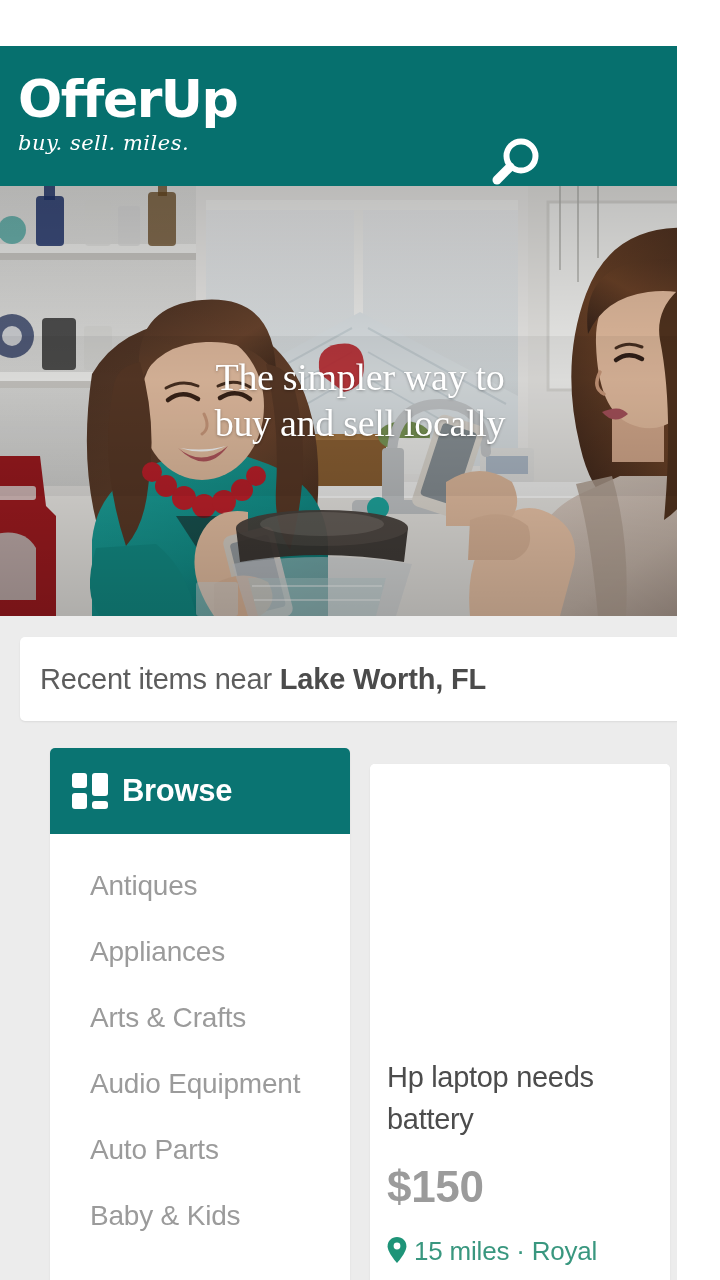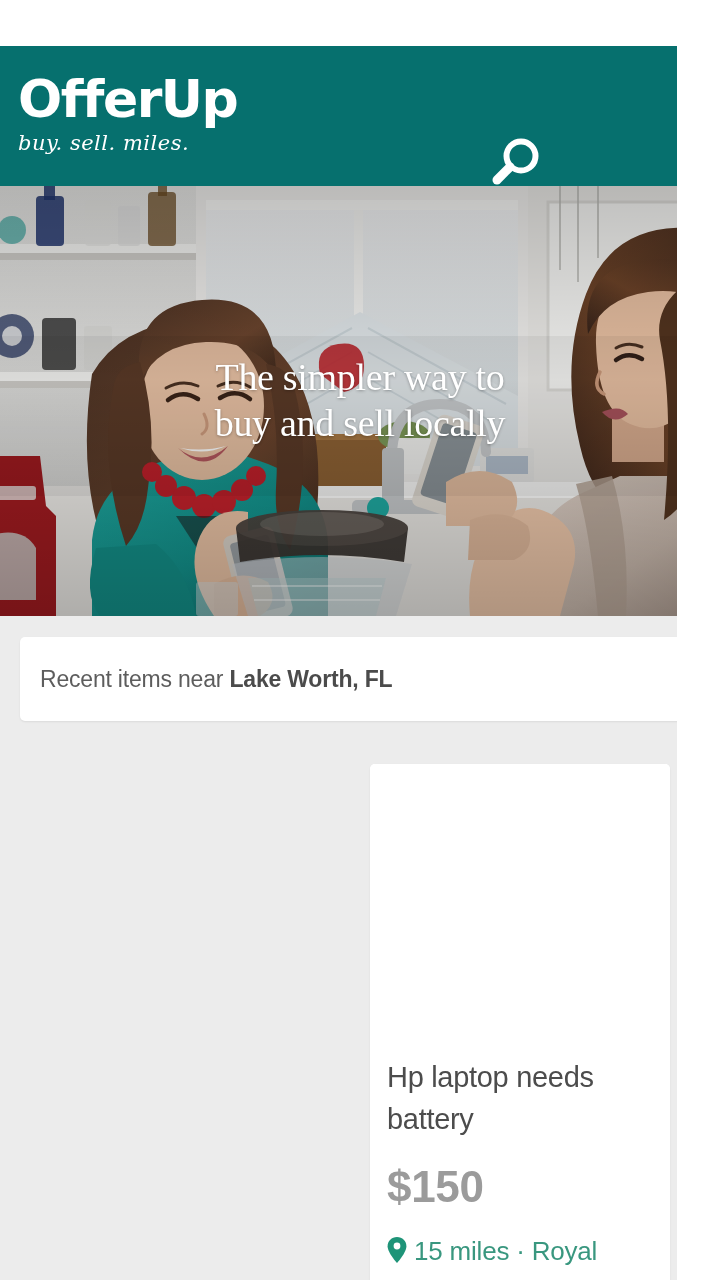--- a/index.html
+++ b/index.html
@@ -128,21 +128,21 @@
     left: 20px; top: 21px;
     width: 680px; height: 84px;
     background: #ffffff;
     border-radius: 5px;
     box-shadow: 0 1px 2px rgba(0,0,0,0.08);
     display: flex;
     align-items: center;
     padding-left: 20px;
   }
   .near-text {
-    font-size: 23px;
+    font-size: 29px;
     color: #5d5d5d;
     letter-spacing: -0.2px;
     white-space: nowrap;
   }
   .near-text b { color: #4b4b4b; font-weight: 700; }
 
   
   .browse-card {
     position: absolute;
     left: 50px; top: 132px;
@@ -478,20 +478,39 @@
   </div>
 
   <div class="body-area">
 
     <div class="near-card">
       <div class="near-text">
         <span>Recent items near </span><b>Lake Worth, FL</b>
       </div>
     </div>
 
+    <div class="browse-card">
+      <div class="browse-head">
+        <span class="browse-grid-icon">
+          <i class="bg-tl"></i>
+            <i class="bg-tr"></i>
+            <i class="bg-bl"></i>
+            <i class="bg-br"></i>
+        </span>
+        <span class="browse-title">Browse</span>
+      </div>
+      <div class="cat-list">
+        <a class="cat-item">Antiques</a>
+        <a class="cat-item">Appliances</a>
+        <a class="cat-item">Arts &amp; Crafts</a>
+        <a class="cat-item">Audio Equipment</a>
+        <a class="cat-item">Auto Parts</a>
+        <a class="cat-item">Baby &amp; Kids</a>
+      </div>
+    </div>
 
     <div class="item-card">
       <div class="item-photo"></div>
       <div class="item-body">
         <div class="item-title">Hp laptop needs battery</div>
         <div class="item-price">$150</div>
         <div class="item-loc">
           <span class="pin-icon">
             <svg width="20" height="26" viewBox="0 0 20 26" aria-hidden="true">
               <path d="M10 0C4.6 0 0.6 4 0.6 9.2 0.6 15.6 10 26 10 26s9.4-10.4 9.4-16.8C19.4 4 15.4 0 10 0z" fill="#1e9478"></path>

